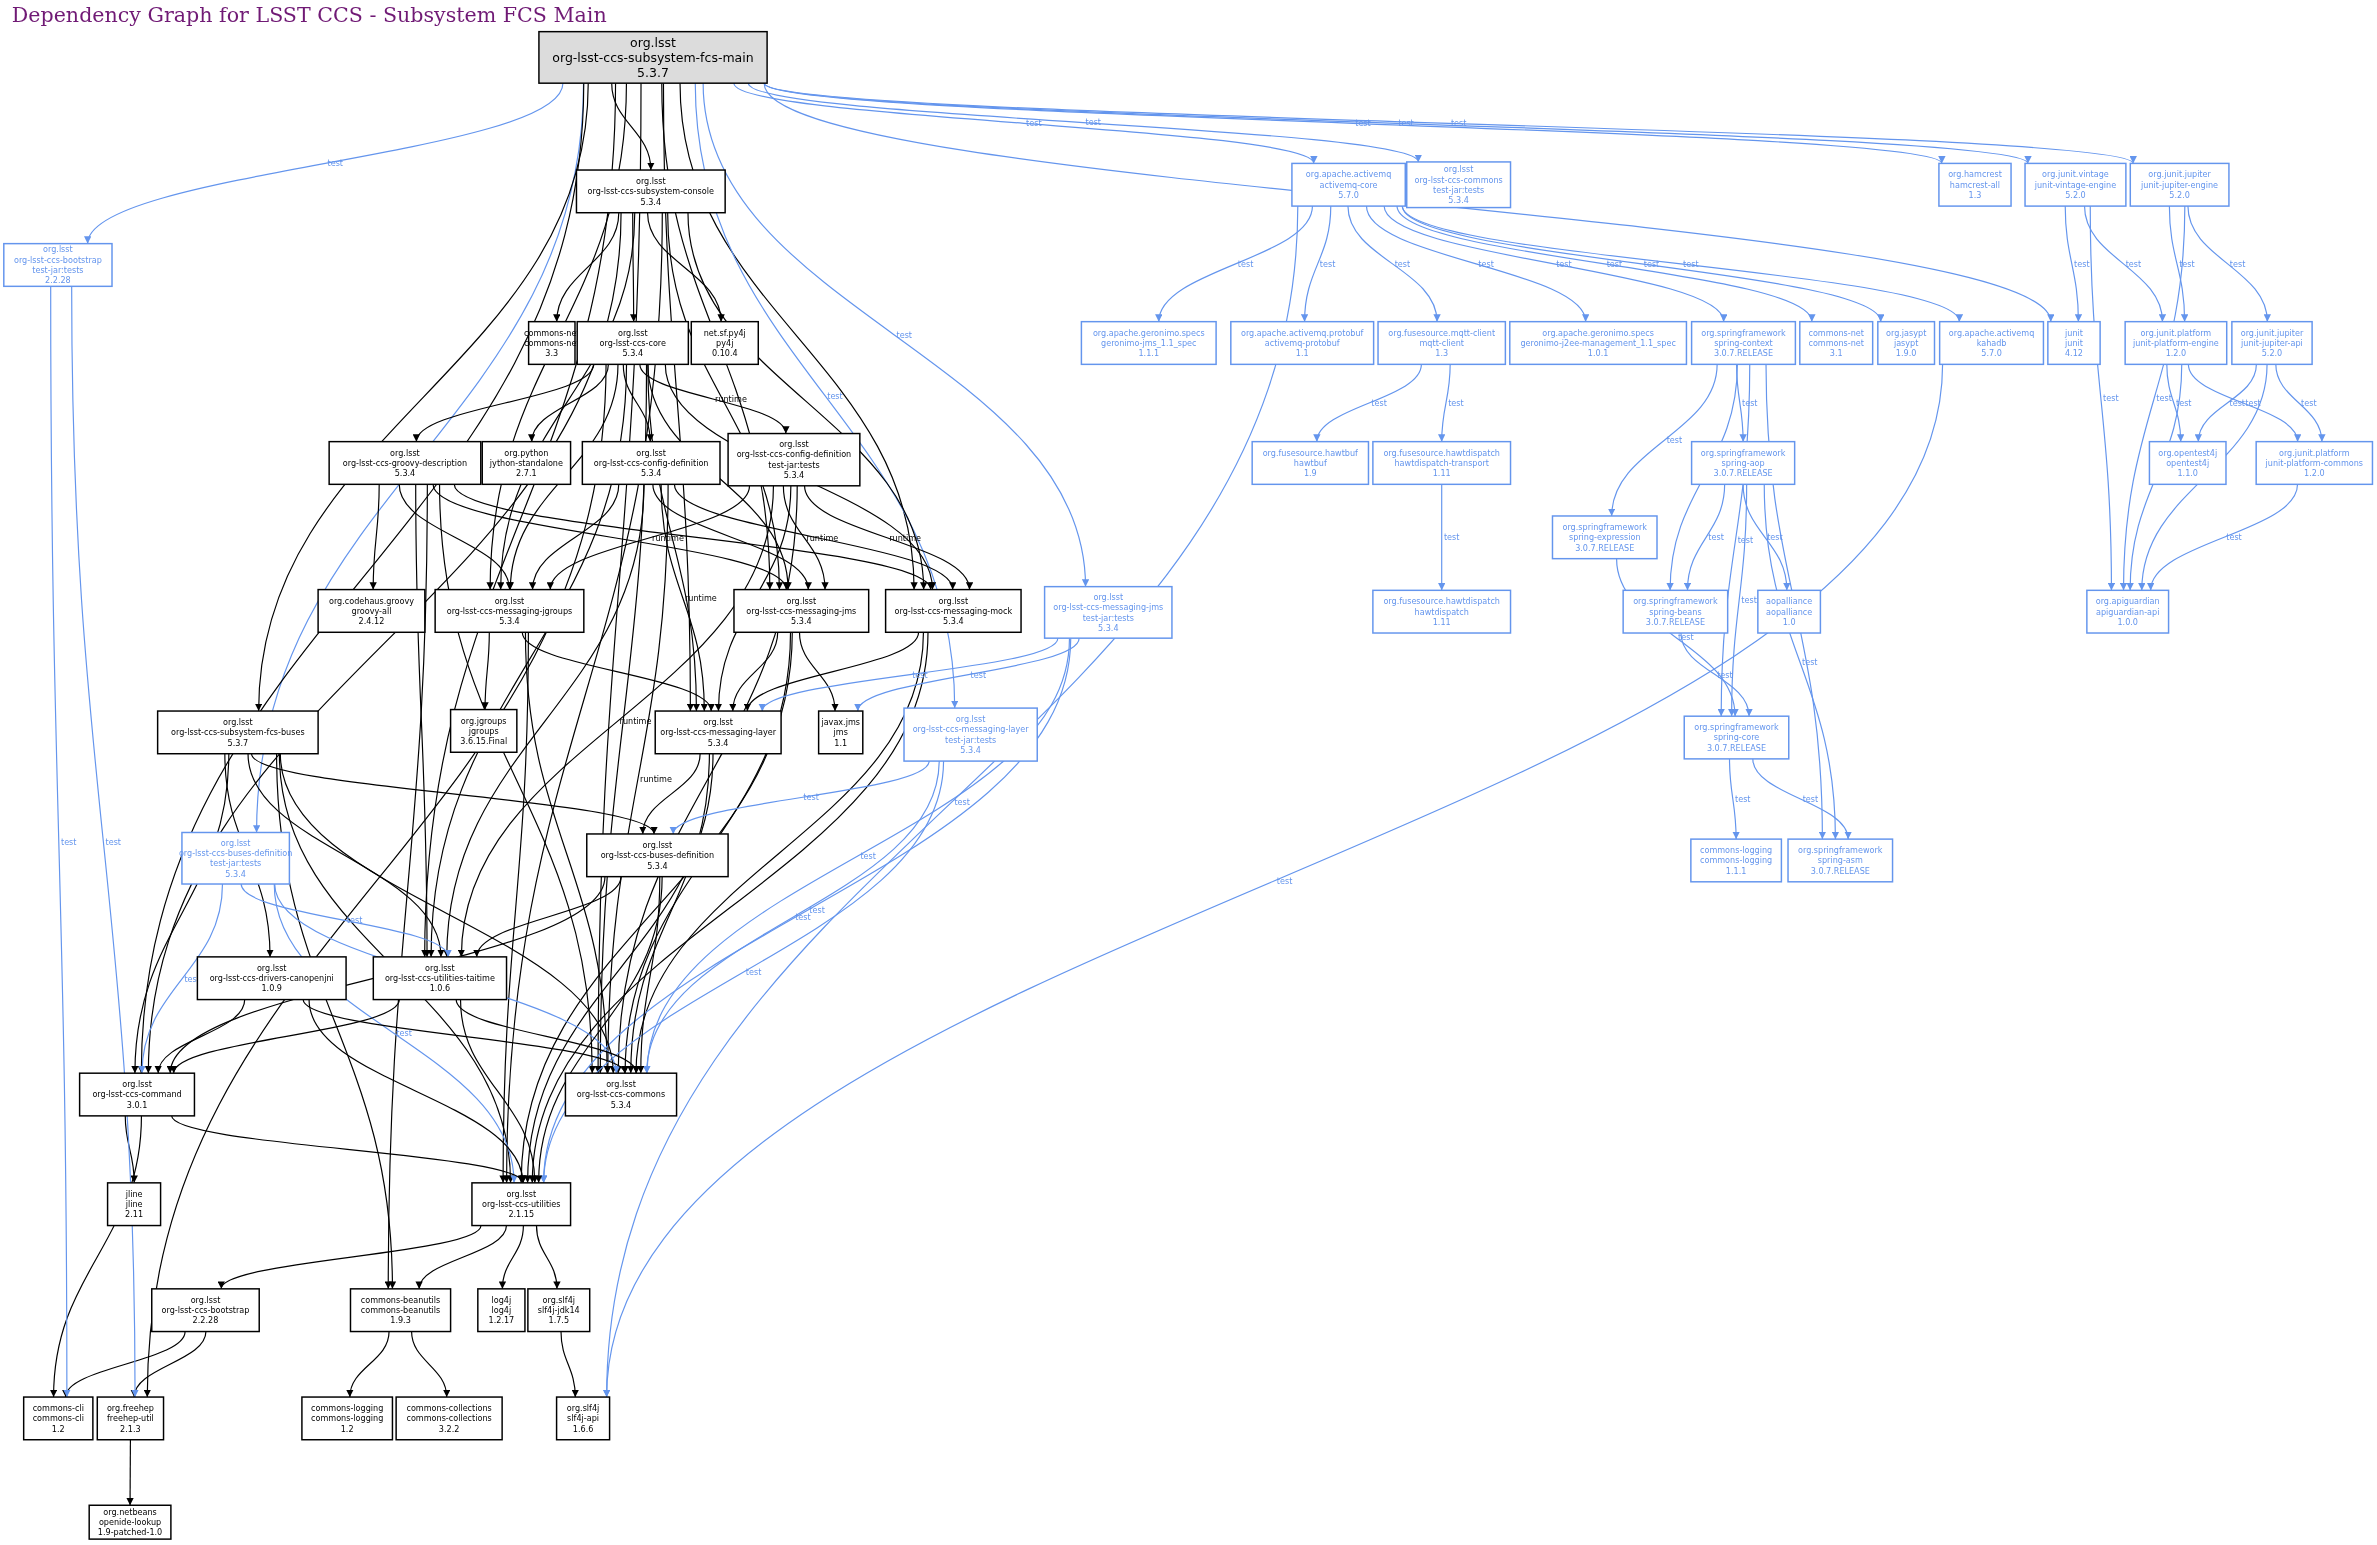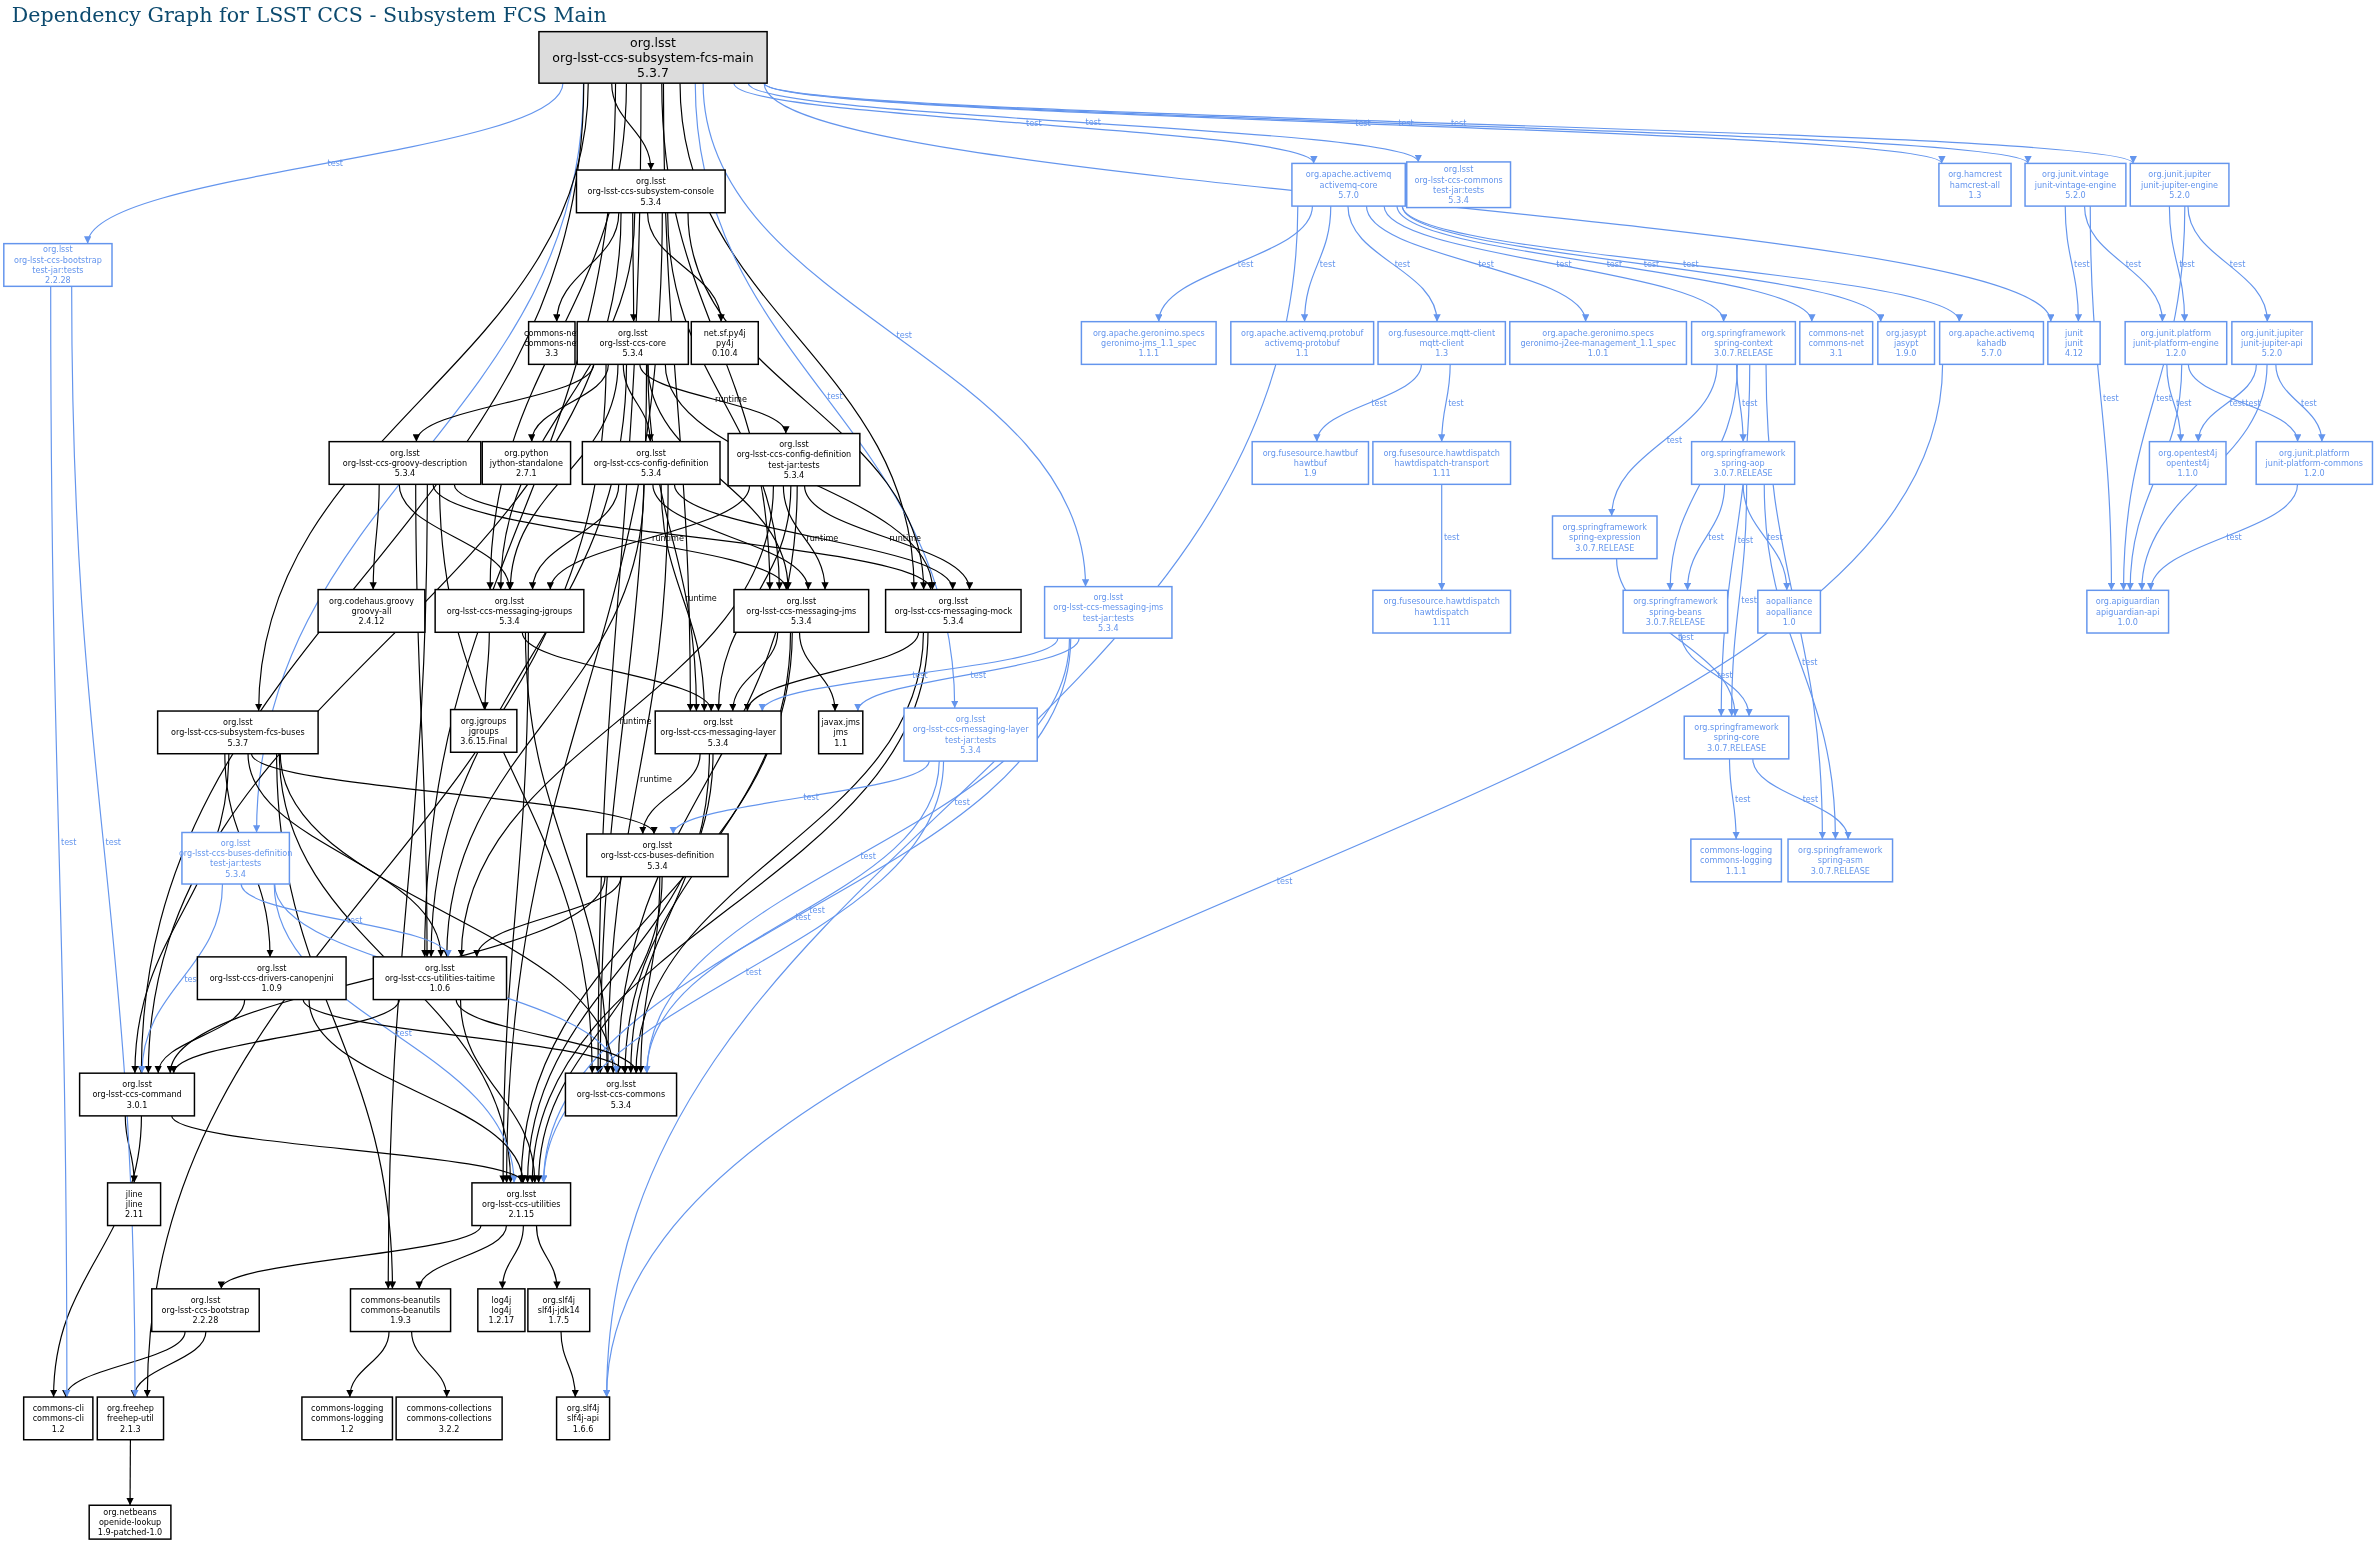--- a/index.html
+++ b/index.html
@@ -1,20 +1,20 @@
 <!DOCTYPE html>
 <html style="font-size:11.8px"><head>
 <meta charset="utf-8">
 <style>
   html, body { margin: 0; padding: 0; background: #ffffff; }
   body { width: 2377px; height: 1545px; position: relative; overflow: hidden; }
   #graph-title {
     position: absolute; left: 11.8px; top: 2.9px;
     font-family: "DejaVu Serif", "Liberation Serif", serif;
-    font-size: 20.6px; color: #0c4a6e; white-space: nowrap;
+    font-size: 20.6px; color: #701a75; white-space: nowrap;
   }
   #graph { position: absolute; left: 0; top: 0; }
   .node rect { stroke-width: 2; }
   .node.dep rect { fill: #ffffff; stroke: #000000; }
   .node.root rect { fill: #dcdcdc; stroke: #000000; }
   .node.test rect { fill: #ffffff; stroke: #6495ED; }
   .node text { font-family: "DejaVu Sans", sans-serif; text-anchor: middle; }
   .node.dep text { fill: #000000; font-size: 11px; }
   .node.root text { fill: #000000; font-size: 17px; }
   .node.test text { fill: #6495ED; font-size: 11px; }

